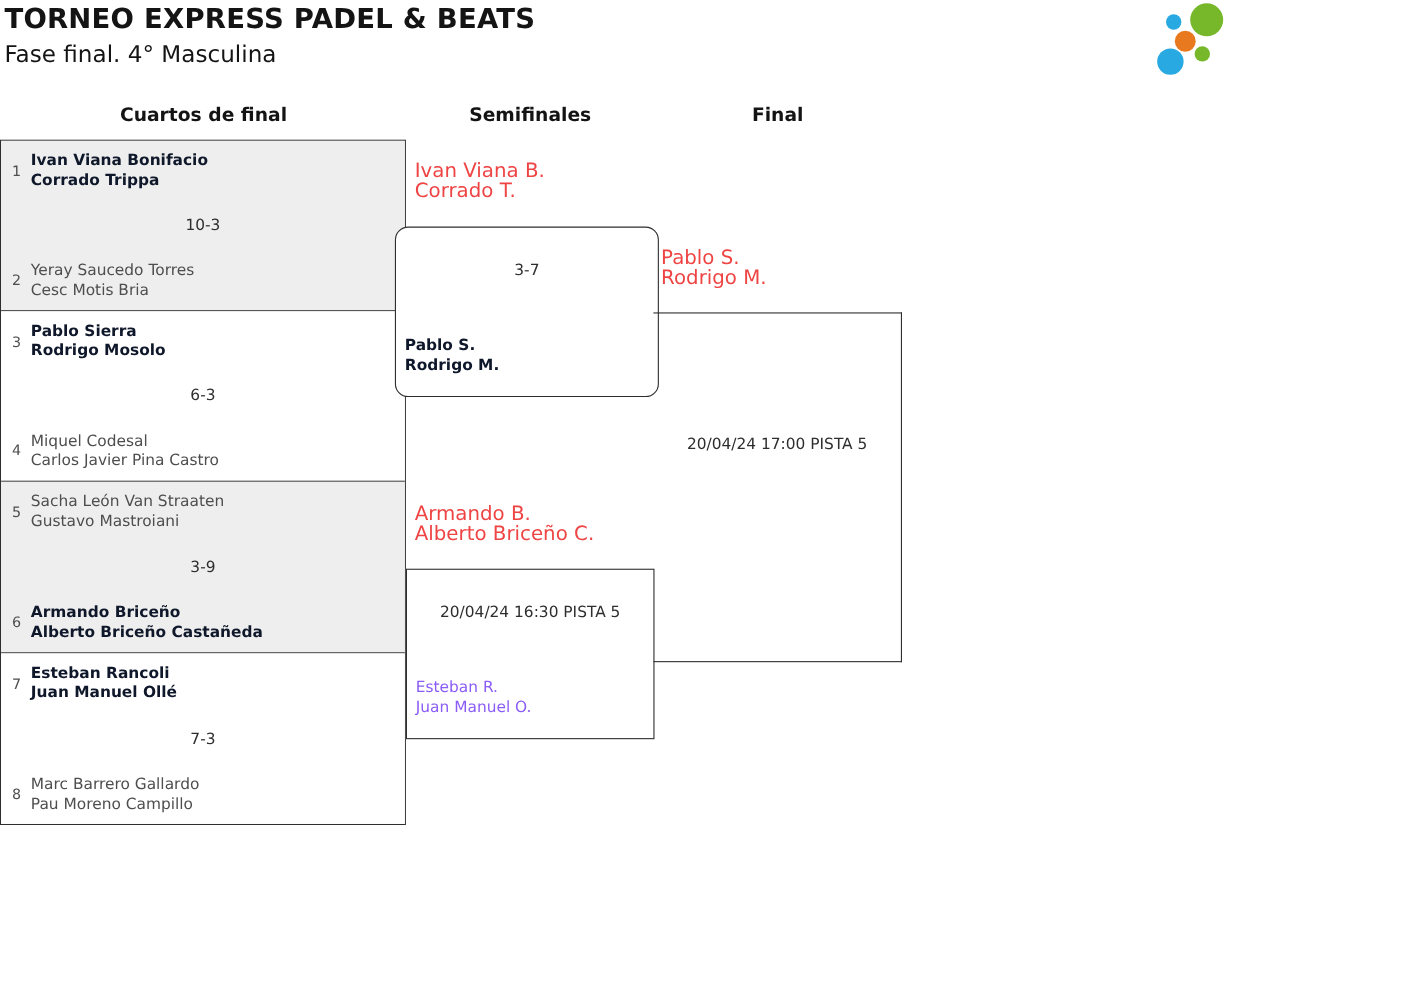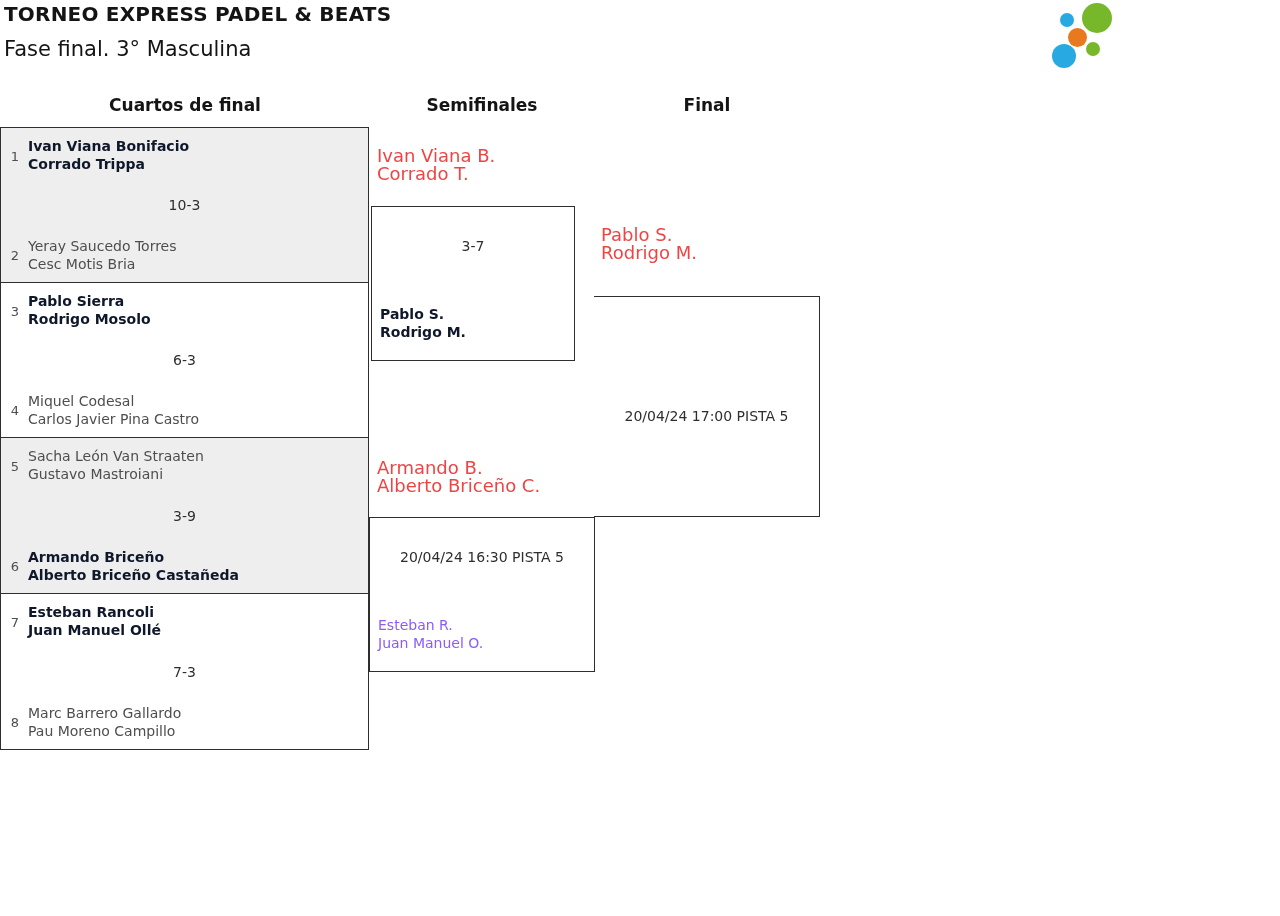--- a/index.html
+++ b/index.html
@@ -1,20 +1,20 @@
 <!DOCTYPE html>
 <html><head>
 <meta charset="utf-8">
 <style>
   html,body{margin:0;padding:0;background:#fff;}
   .page{position:relative;width:1280px;height:916px;background:#ffffff;overflow:hidden;
         font-family:"DejaVu Sans","Liberation Sans",sans-serif;color:#141414;}
 
   
-  .title{position:absolute;left:4px;top:2px;font-size:20px;font-weight:700;letter-spacing:.2px;white-space:nowrap;}
+  .title{position:absolute;left:4px;top:2px;font-size:25px;font-weight:700;letter-spacing:.2px;white-space:nowrap;}
   .subtitle{position:absolute;left:4px;top:37px;font-size:21px;font-weight:500;white-space:nowrap;}
 
   
   .logo{position:absolute;left:1050px;top:2px;width:222px;height:68px;}
   .dot{position:absolute;border-radius:50%;}
   .dot.blue-sm{left:10px;top:11px;width:14px;height:14px;background:#29a9e1;}
   .dot.green-lg{left:32px;top:1px;width:30px;height:30px;background:#76b82a;}
   .dot.orange{left:18px;top:26px;width:19px;height:19px;background:#e8791e;}
   .dot.green-sm{left:36px;top:40px;width:14px;height:14px;background:#76b82a;}
   .dot.blue-lg{left:2px;top:42px;width:24px;height:24px;background:#29a9e1;}
@@ -39,42 +39,42 @@
   .seed.st{top:10px;} .seed.sb{bottom:9px;}
   .team{position:absolute;left:27px;font-size:14px;line-height:18px;white-space:nowrap;}
   .team.tt{top:9px;} .team.tb{bottom:9px;}
   .winner{font-weight:700;color:#0f172a;}
   .loser{font-weight:400;color:#4e4e4e;}
   .score{position:absolute;left:0;right:0;top:50%;margin-top:-9px;text-align:center;
          font-size:14px;color:#2e2e2e;line-height:18px;}
 
   
   .match-box{position:absolute;box-sizing:border-box;border:1px solid #2e2e2e;background:#ffffff;}
-  .sf1{left:371px;top:206px;width:204px;height:155px;}
+  .sf1{left:359px;top:206px;width:240px;height:155px;border-radius:12px;}
   .sf2{left:369px;top:517px;width:226px;height:155px;}
-  .final-box{left:594px;top:296px;width:226px;height:221px;border-left:none;background:transparent;}
+  .final-box{left:594px;top:284px;width:226px;height:318px;border-left:none;background:transparent;}
   .center-label{position:absolute;left:0;right:0;text-align:center;font-size:14px;color:#2e2e2e;line-height:18px;}
   .sf-center{top:30px;}
   .final-center{top:110px;}
   .box-team{position:absolute;left:8px;font-size:14px;line-height:18px;white-space:nowrap;}
   .box-team.bottom{bottom:19px;}
 
   
   .feeder{position:absolute;font-size:18px;line-height:18px;color:#ef4444;white-space:nowrap;}
   .fd-sf1{left:377px;top:147px;}
   .fd-sf2{left:377px;top:459px;}
   .fd-final{left:601px;top:226px;}
 </style>
 </head>
 <body>
 
 <div class="page">
 
   <div class="title">TORNEO EXPRESS PADEL &amp; BEATS</div>
-  <div class="subtitle">Fase final. 3° Masculina</div>
+  <div class="subtitle">Fase final. 4° Masculina</div>
 
   <div class="logo">
     <span class="dot blue-sm"></span>
     <span class="dot green-lg"></span>
     <span class="dot orange"></span>
     <span class="dot green-sm"></span>
     <span class="dot blue-lg"></span>
   </div>
 
   <div class="round-header rh-quarters">Cuartos de final</div>

